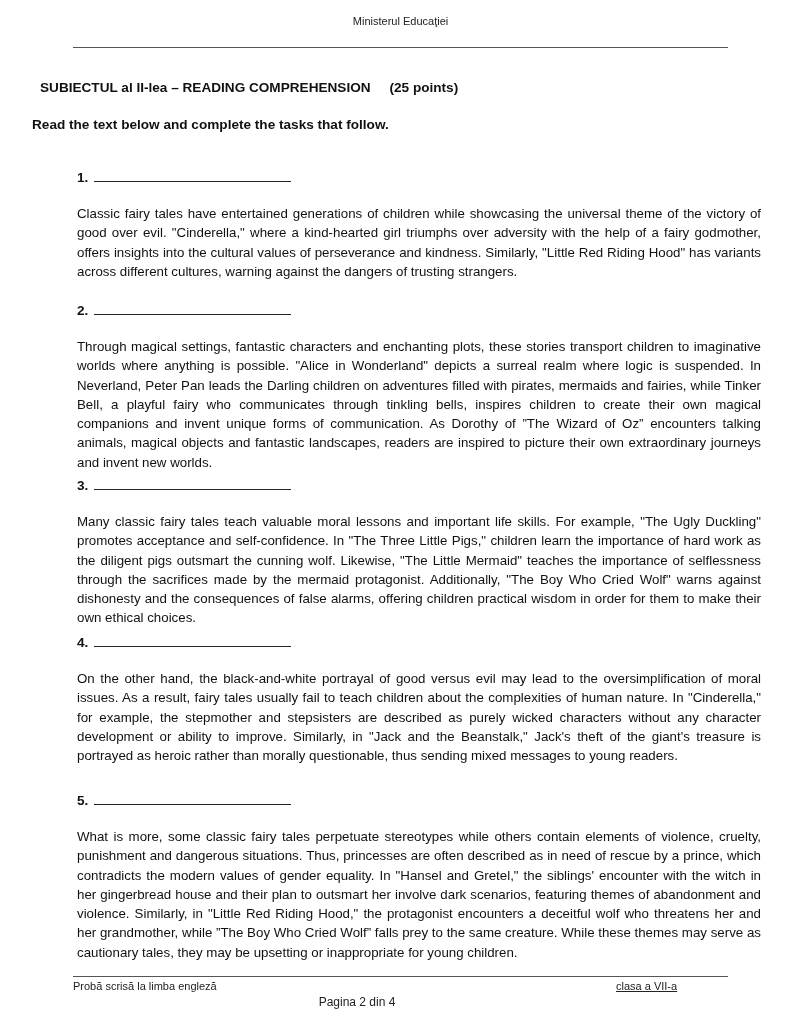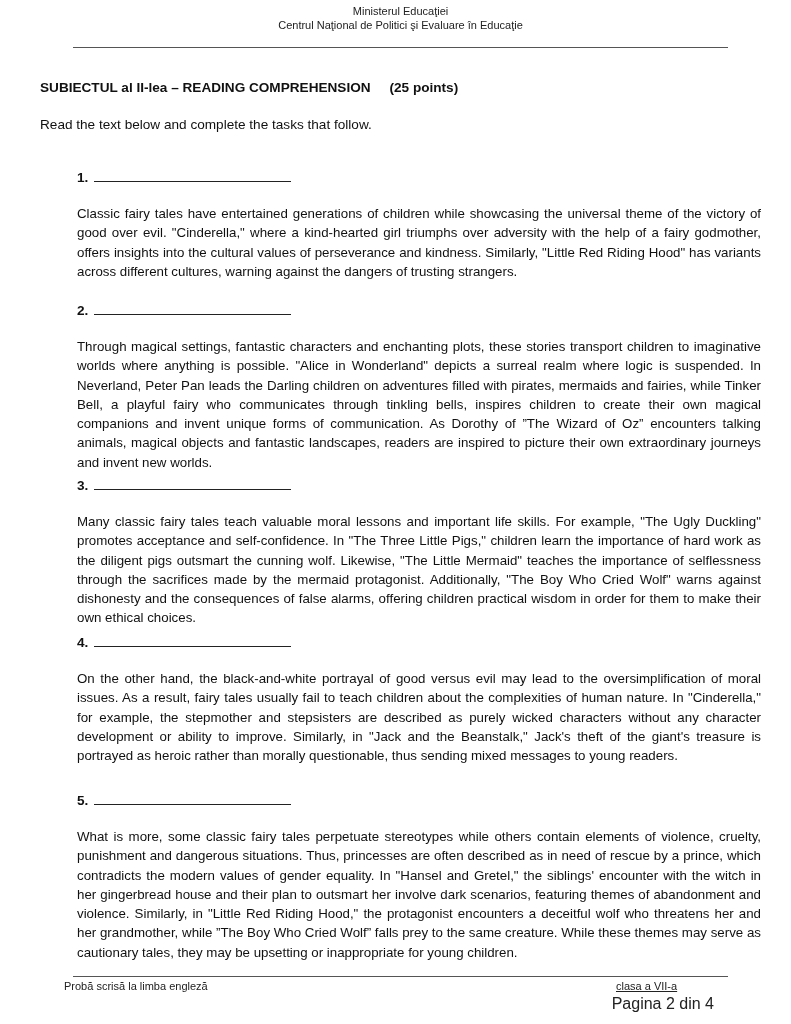--- a/index.html
+++ b/index.html
@@ -1,62 +1,61 @@
 <!DOCTYPE html>
 <html><head>
   <meta charset="utf-8">
   <style>
     html, body { margin: 0; padding: 0; background: #ffffff; }
     body {
       width: 791px; height: 1024px; position: relative; overflow: hidden;
       font-family: "Liberation Sans", sans-serif; color: #111;
     }
     .header {
-      position: absolute; left: 73px; width: 655px; top: 4px;
+      position: absolute; left: 73px; width: 655px; top: 14px;
       text-align: center; font-size: 11px; line-height: 14px; color: #222;
     }
     .rule {
       position: absolute; left: 73px; width: 655px; height: 0;
       border-top: 1px solid #555;
     }
     .rule.top { top: 47px; }
     .rule.bottom { top: 976px; }
     .subject {
       position: absolute; left: 40px; top: 80px;
       font-weight: bold; font-size: 13.6px; white-space: pre;
     }
     .instr {
-      position: absolute; left: 40px; top: 117px;
-      font-weight: normal; font-size: 13.6px;
+      position: absolute; left: 32px; top: 117px;
+      font-weight: bold; font-size: 13.6px;
     }
     .section {
       position: absolute; left: 77px; width: 684px;
     }
     .gap-line {
       font-weight: bold; font-size: 13.6px; height: 20px; display: flex; align-items: flex-end;
     }
     .gap-num { margin-right: 6px; }
     .gap-blank {
       display: inline-block; width: 197px; border-bottom: 1px solid #222;
       height: 14px; margin-bottom: 3px;
     }
     .para {
       margin-top: 19px; font-size: 13.3px; line-height: 19.3px;
       text-align: justify;
     }
-    .footer-left { position: absolute; left: 64px; top: 980px; font-size: 11px; color: #222; }
+    .footer-left { position: absolute; left: 73px; top: 980px; font-size: 11px; color: #222; }
     .footer-right { position: absolute; left: 616px; top: 980px; font-size: 11px; color: #222; text-decoration: underline; }
-    .footer-center { position: absolute; left: 0; width: 714px; top: 995px; text-align: right; font-size: 16px; color: #222; }
+    .footer-center { position: absolute; left: 0; width: 714px; top: 995px; text-align: center; font-size: 12px; color: #222; }
   </style>
 </head>
 <body>
 
 <div class="header">
   <div>Ministerul Educaţiei</div>
-  <div>Centrul Naţional de Politici şi Evaluare în Educaţie</div>
 </div>
 <div class="rule top"></div>
 
 <div class="subject">SUBIECTUL al II-lea – READING COMPREHENSION     (25 points)</div>
 <div class="instr">Read the text below and complete the tasks that follow.</div>
 
 <div class="section" style="top:165px;">
   <div class="gap-line">
     <span class="gap-num">1.</span>
     <span class="gap-blank"></span>

